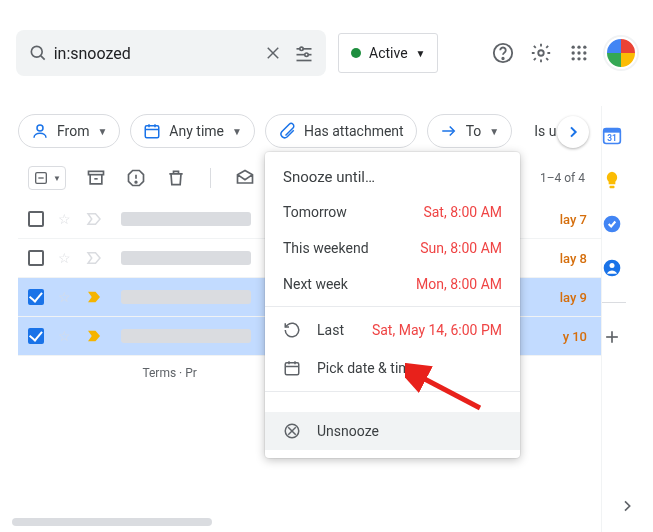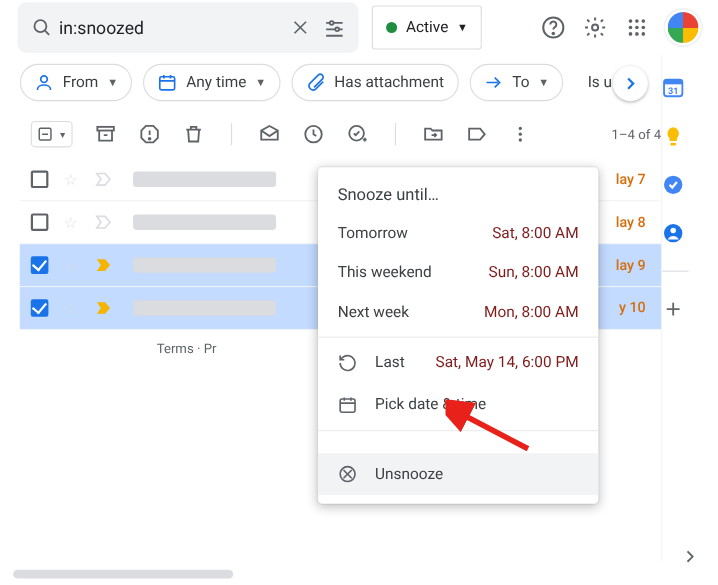--- a/index.html
+++ b/index.html
@@ -1,59 +1,59 @@
 <!DOCTYPE html>
 <html><head>
 <meta charset="utf-8">
 <style>
   * { box-sizing: border-box; margin: 0; padding: 0; font-family: 'Google Sans', Roboto, Arial, sans-serif; }
   body { width: 653px; height: 532px; background: #fff; overflow: hidden; position: relative; font-size: 14px; color: #202124; }
-  .top { display: flex; align-items: center; gap: 12px; padding: 2px 16px; }
+  .top { display: flex; align-items: center; gap: 12px; padding: 30px 16px; }
   .search { flex: 1; max-width: 310px; display: flex; align-items: center; background: #f1f3f4; border-radius: 8px; padding: 0 6px; height: 46px; }
   .search .sicon, .search .clear, .search .tune { width: 40px; display:flex; align-items:center; justify-content:center; color:#5f6368; }
   .search input { flex:1; border:none; background:transparent; font-size:16px; color:#202124; outline:none; }
   .status-pill { display:flex; align-items:center; gap:8px; border:1px solid #dadce0; border-radius:3px; padding: 8px 12px; height:40px; }
   .dot { width:10px; height:10px; border-radius:50%; background:#1e8e3e; }
   .appicons { display:flex; align-items:center; gap:14px; margin-left:auto; color:#5f6368; }
   .appicons > * { width:24px; height:24px; display:flex; align-items:center; justify-content:center; }
   .avatar { width:32px; height:32px; border-radius:50%; background: conic-gradient(#ea4335 0 25%, #fbbc04 0 50%, #34a853 0 75%, #4285f4 0); border:2px solid #fff; box-shadow:0 0 0 2px #f1f3f4; }
 
   .main { display:flex; }
   .content { flex:1; padding: 0 0 0 18px; min-width:0;}
   .chips-row { display:flex; align-items:center; gap:10px; padding: 8px 0; position:relative; overflow:hidden; }
   .chip { display:flex; align-items:center; gap:8px; border:1px solid #dadce0; border-radius: 18px; padding: 7px 12px; color:#3c4043; white-space:nowrap; }
   .chip svg, .chip .tri { color:#5f6368; }
   .tri { font-size:10px; }
   .scroll-right-fab { position:absolute; right:12px; top:10px; width:32px; height:32px; border-radius:50%; background:#fff; box-shadow:0 1px 3px rgba(0,0,0,.3); display:flex; align-items:center; justify-content:center; z-index:3; }
 
   .toolbar { display:flex; align-items:center; gap:20px; padding: 10px 0 10px 10px; color:#5f6368; position:relative;}
   .toolbar .sep { width:1px; height:20px; background:#dadce0; margin: 0 4px;}
-  .paginate { margin-left:auto; color:#5f6368; font-size:12px;}
+  .paginate { margin-left:auto; margin-right:16px; color:#5f6368; font-size:12px;}
   .select-wrap { display:flex; align-items:center; gap:4px; border:1px solid #dadce0; border-radius:4px; padding:3px 4px;}
 
   .rows { }
   .row { display:flex; align-items:center; gap:14px; padding:10px 14px 10px 10px; border-bottom:1px solid #f1f3f4; }
   .row.sel { background:#c2dbff; }
   .blank { background:#dadce0; border-radius:3px; height:14px; }
   .blank.subject { width:130px; margin-left:4px;}
   .row .spacer { flex:1; }
   .date-col { color:#d56e0c; font-weight:500; font-size:13px; min-width:48px; text-align:right;}
   .cb { width:16px; height:16px; border:2px solid #5f6368; border-radius:2px; display:flex; align-items:center; justify-content:center; background:#fff;}
   .cb.checked { background:#1a73e8; border-color:#1a73e8; }
   .cb.checked::after{ content:""; display:block; width:6px; height:10px; border:solid #fff; border-width:0 2px 2px 0; transform:rotate(40deg) translate(-1px,-1px);}
   .star { color:#dadce0; }
   .bookmark { color:#dadce0; }
   .bookmark.amber { color:#f5b400; }
 
   .footer { text-align:center; color:#5f6368; font-size:12px; padding:10px 0; }
 
-  .menu { position:absolute; left:289px; top:152px; width:255px; background:#fff; border-radius:4px; box-shadow: 0 2px 10px rgba(0,0,0,.25), 0 0 0 1px rgba(0,0,0,.05); z-index:5; padding:8px 0;}
+  .menu { position:absolute; left:265px; top:152px; width:255px; background:#fff; border-radius:4px; box-shadow: 0 2px 10px rgba(0,0,0,.25), 0 0 0 1px rgba(0,0,0,.05); z-index:5; padding:8px 0;}
   .menu .mhead { padding: 8px 18px; color:#3c4043; font-size:15px;}
   .menu .opt { display:flex; align-items:center; padding: 10px 18px; font-size:14px; color:#3c4043; gap:16px;}
-  .menu .opt .r { margin-left:auto; color:#7f1d1d;}
+  .menu .opt .r { margin-left:auto; color:#ef4444;}
   .menu .opt.iconed svg { color:#5f6368; flex-shrink:0;}
   .menu hr { border:none; border-top:1px solid #e8eaed; margin:4px 0;}
   .menu .opt.hover { background:#f1f3f4;margin-top:20px; }
 
   .arrow-annot { position:absolute; left:405px; top:363px; z-index:6; pointer-events:none;}
 
   .right-rail { width:52px; display:flex; flex-direction:column; gap:24px; padding-top:20px; border-left:1px solid #f1f3f4; height:460px;}
   .rail-sep { width:24px; height:1px; background:#dadce0;}
   .rail-chevron { position:absolute; right:18px; bottom:18px; color:#5f6368;}
 

